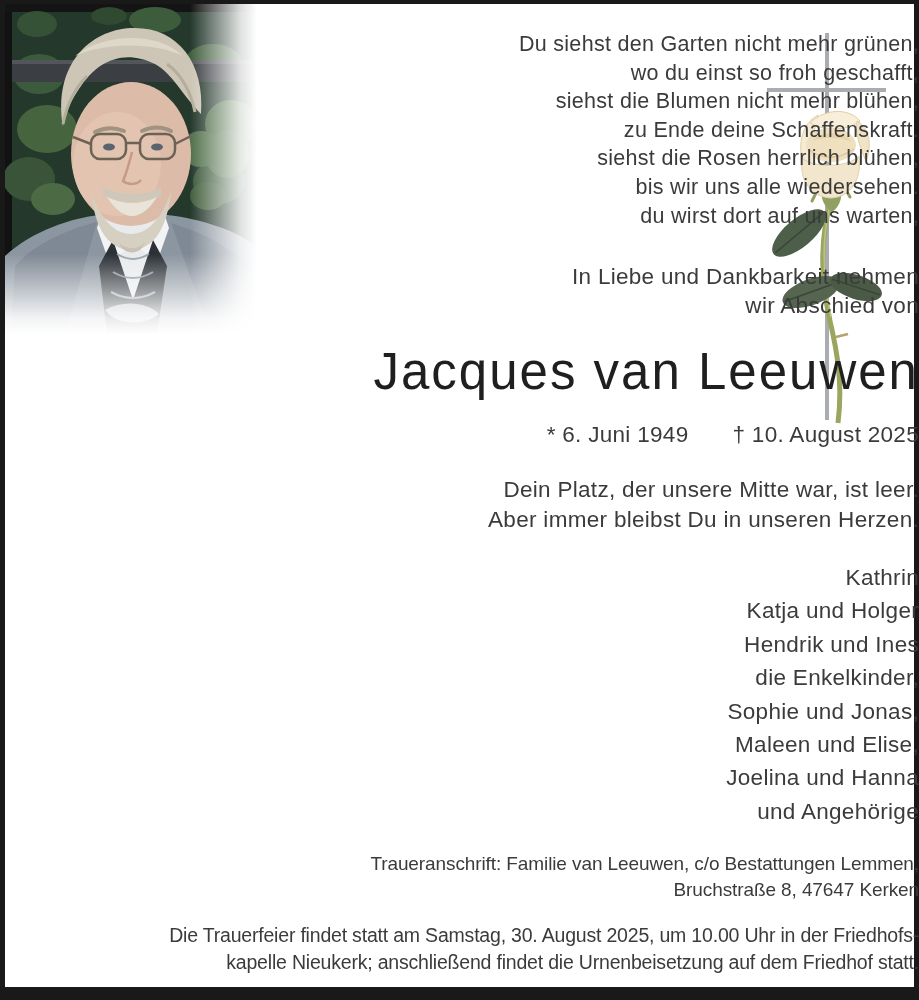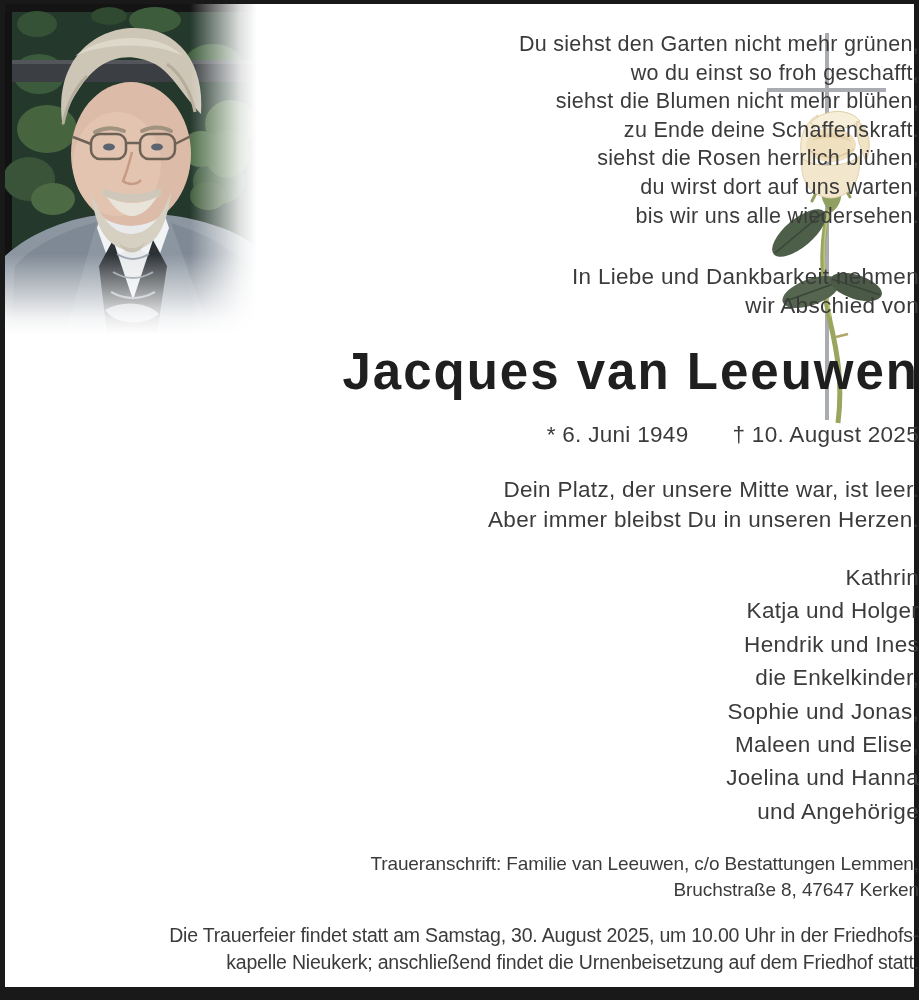--- a/index.html
+++ b/index.html
@@ -10,21 +10,21 @@
   }
   .page{
     position:absolute;left:5px;top:4px;right:5px;bottom:13px;
     background:#ffffff;z-index:0;
   }
   .abs{position:absolute;left:0;right:0;text-align:right;z-index:2;color:#3b3b3b;}
   .poem{top:30px;font-size:21.5px;line-height:28.6px;letter-spacing:.3px;}
   .intro{top:262px;font-size:22.5px;line-height:29px;letter-spacing:.3px;}
   .name{
     top:344px;font-size:51px;line-height:56px;color:#1f1f1f;
-    font-weight:700;letter-spacing:2px;
+    font-weight:400;letter-spacing:2px;
   }
   .dates{top:421px;font-size:22.5px;line-height:27px;letter-spacing:.3px;}
   .dates .death{margin-left:44px;}
   .epitaph{top:475px;font-size:22.5px;line-height:29.5px;letter-spacing:.3px;}
   .mourners{top:561px;font-size:22.5px;line-height:33.4px;letter-spacing:.3px;padding-left:36px;}
   .address{top:851px;font-size:19px;line-height:26px;letter-spacing:-.1px;}
   .funeral{top:922px;font-size:19.5px;line-height:27px;letter-spacing:-.2px;}
   .photo-wrap{position:absolute;left:5px;top:4px;width:252px;height:330px;z-index:1;}
   .rose-wrap{position:absolute;left:752px;top:25px;width:160px;height:405px;z-index:1;}
   svg{display:block;}
@@ -160,22 +160,22 @@
     </g>
   </svg>
 </div>
 
 <div class="abs poem">
   <div>Du siehst den Garten nicht mehr grünen,</div>
   <div>wo du einst so froh geschafft,</div>
   <div>siehst die Blumen nicht mehr blühen,</div>
   <div>zu Ende deine Schaffenskraft.</div>
   <div>siehst die Rosen herrlich blühen,</div>
+  <div>bis wir uns alle wiedersehen.</div>
   <div>du wirst dort auf uns warten,</div>
-  <div>bis wir uns alle wiedersehen.</div>
 </div>
 
 <div class="abs intro">
   <div>In Liebe und Dankbarkeit nehmen</div>
   <div>wir Abschied von</div>
 </div>
 
 <div class="abs name">Jacques van Leeuwen</div>
 
 <div class="abs dates">

